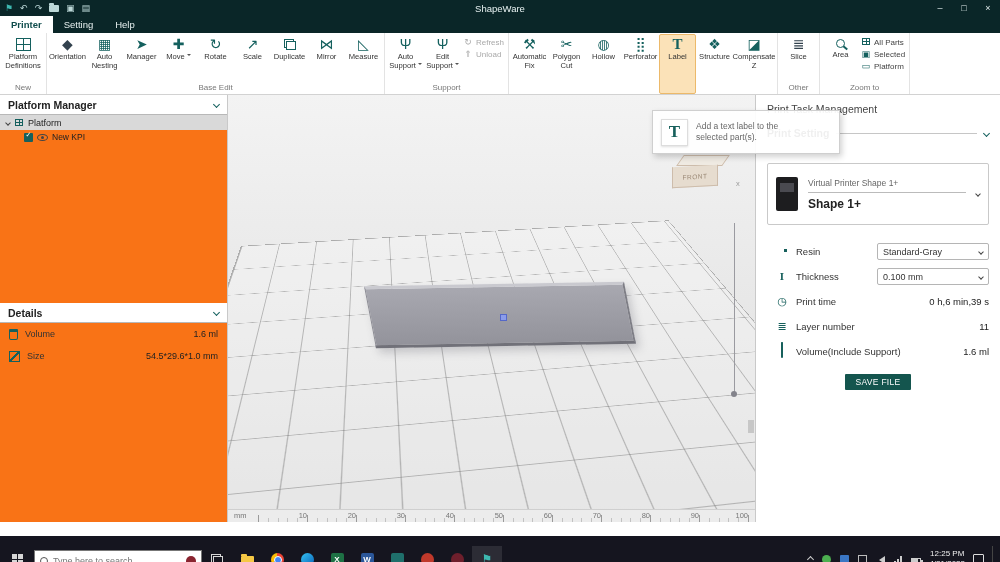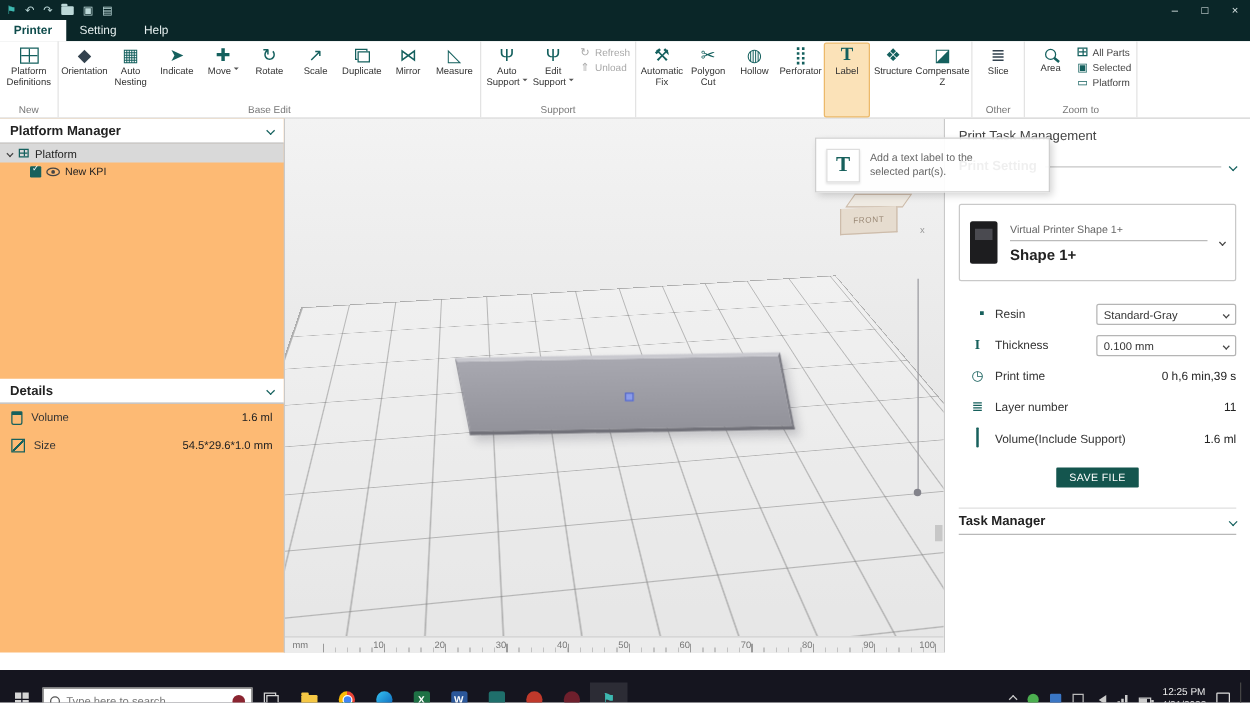--- a/index.html
+++ b/index.html
@@ -45,21 +45,21 @@
 .dup-ic{position:relative;width:12px;height:11px;margin:3px 0}
 .dup-ic:before,.dup-ic:after{content:"";position:absolute;width:8px;height:7px;border:1px solid #14605e;background:#fff}
 .dup-ic:before{left:0;top:0}
 .dup-ic:after{right:0;bottom:0}
 .mag{position:relative;width:9px;height:9px;border:1.5px solid #14605e;border-radius:50%;margin:3px 0}
 .mag:after{content:"";position:absolute;width:5px;height:1.5px;background:#14605e;right:-4px;bottom:-1px;transform:rotate(40deg)}
 .mag.dark{width:8px;height:8px;border-color:#555;margin:0}
 .mag.dark:after{background:#555}
 
 
-.left-panel{position:absolute;left:0;top:95px;width:228px;height:427px;background:#fdba74;border-right:1px solid #c9c9c9}
+.left-panel{position:absolute;left:0;top:95px;width:228px;height:427px;background:#f97316;border-right:1px solid #c9c9c9}
 .panel-header{height:20px;display:flex;align-items:center;padding:0 8px;font-size:10.5px;font-weight:bold;color:#222;border-bottom:1px solid #b8b8b8;background:#fff}
 .chev{display:inline-block;width:5px;height:5px;border-right:1.4px solid #14605e;border-bottom:1.4px solid #14605e;transform:rotate(45deg);margin-left:auto}
 .chev.dk{border-color:#444;width:4px;height:4px;margin:0}
 .tree-row1{height:15px;display:flex;align-items:center;gap:5px;padding:0 6px;background:#d9d9d9;font-size:9px;color:#222}
 .tree-row2{height:14px;display:flex;align-items:center;gap:4px;padding-left:24px;font-size:8.5px;color:#222}
 .chk{width:9px;height:9px;background:#17605c;border-radius:1px;position:relative}
 .chk:after{content:"\2713";position:absolute;left:1.5px;top:-1.5px;color:#fff;font-size:7px}
 .eye{position:relative;width:11px;height:7px;border:1px solid #444;border-radius:50%}
 .eye:after{content:"";position:absolute;left:3px;top:1.5px;width:3px;height:3px;border-radius:50%;background:#444}
 .details-block{position:absolute;top:208px;left:0;right:0}
@@ -167,20 +167,21 @@
 
   <div class="titlebar">
     <div class="tb-left">
       <span class="tb-ic tb-flag">⚑</span>
       <span class="tb-ic">↶</span>
       <span class="tb-ic">↷</span>
       <span class="tb-folder"></span>
       <span class="tb-ic">▣</span>
       <span class="tb-ic">▤</span>
     </div>
+    <div class="tb-title">ShapeWare</div>
     <div class="tb-controls">
       <span class="tb-btn">–</span>
       <span class="tb-btn">□</span>
       <span class="tb-btn">×</span>
     </div>
   </div>
 
   <div class="menurow">
     <div class="mtab active">Printer</div>
     <div class="mtab">Setting</div>
@@ -204,21 +205,21 @@
         <div class="ritem">
           <span class="ricon dark">◆</span>
           <span class="rtext">Orientation</span>
         </div>
         <div class="ritem">
           <span class="ricon">▦</span>
           <span class="rtext">Auto Nesting</span>
         </div>
         <div class="ritem">
           <span class="ricon">➤</span>
-          <span class="rtext">Indicate</span>
+          <span class="rtext">Manager</span>
         </div>
         <div class="ritem">
           <span class="ricon">✚</span>
           <span class="rtext caret">Move</span>
         </div>
         <div class="ritem">
           <span class="ricon">↻</span>
           <span class="rtext">Rotate</span>
         </div>
         <div class="ritem">
@@ -453,24 +454,20 @@
       </div>
       <div class="rrow">
         <span class="rricon"><span class="beaker rp"></span></span>
         <span class="rlab">Volume(Include Support)</span>
         <span class="rowval">1.6 ml</span>
       </div>
     </div>
 
     <button class="save-btn">SAVE FILE</button>
 
-    <div class="tm-sec">
-      <span>Task Manager</span>
-      <span class="chev"></span>
-    </div>
   </div>
 
 
   <div class="taskbar">
     <div class="start">
       <span class="win-logo">
           <i></i>
           <i></i>
           <i></i>
           <i></i>

